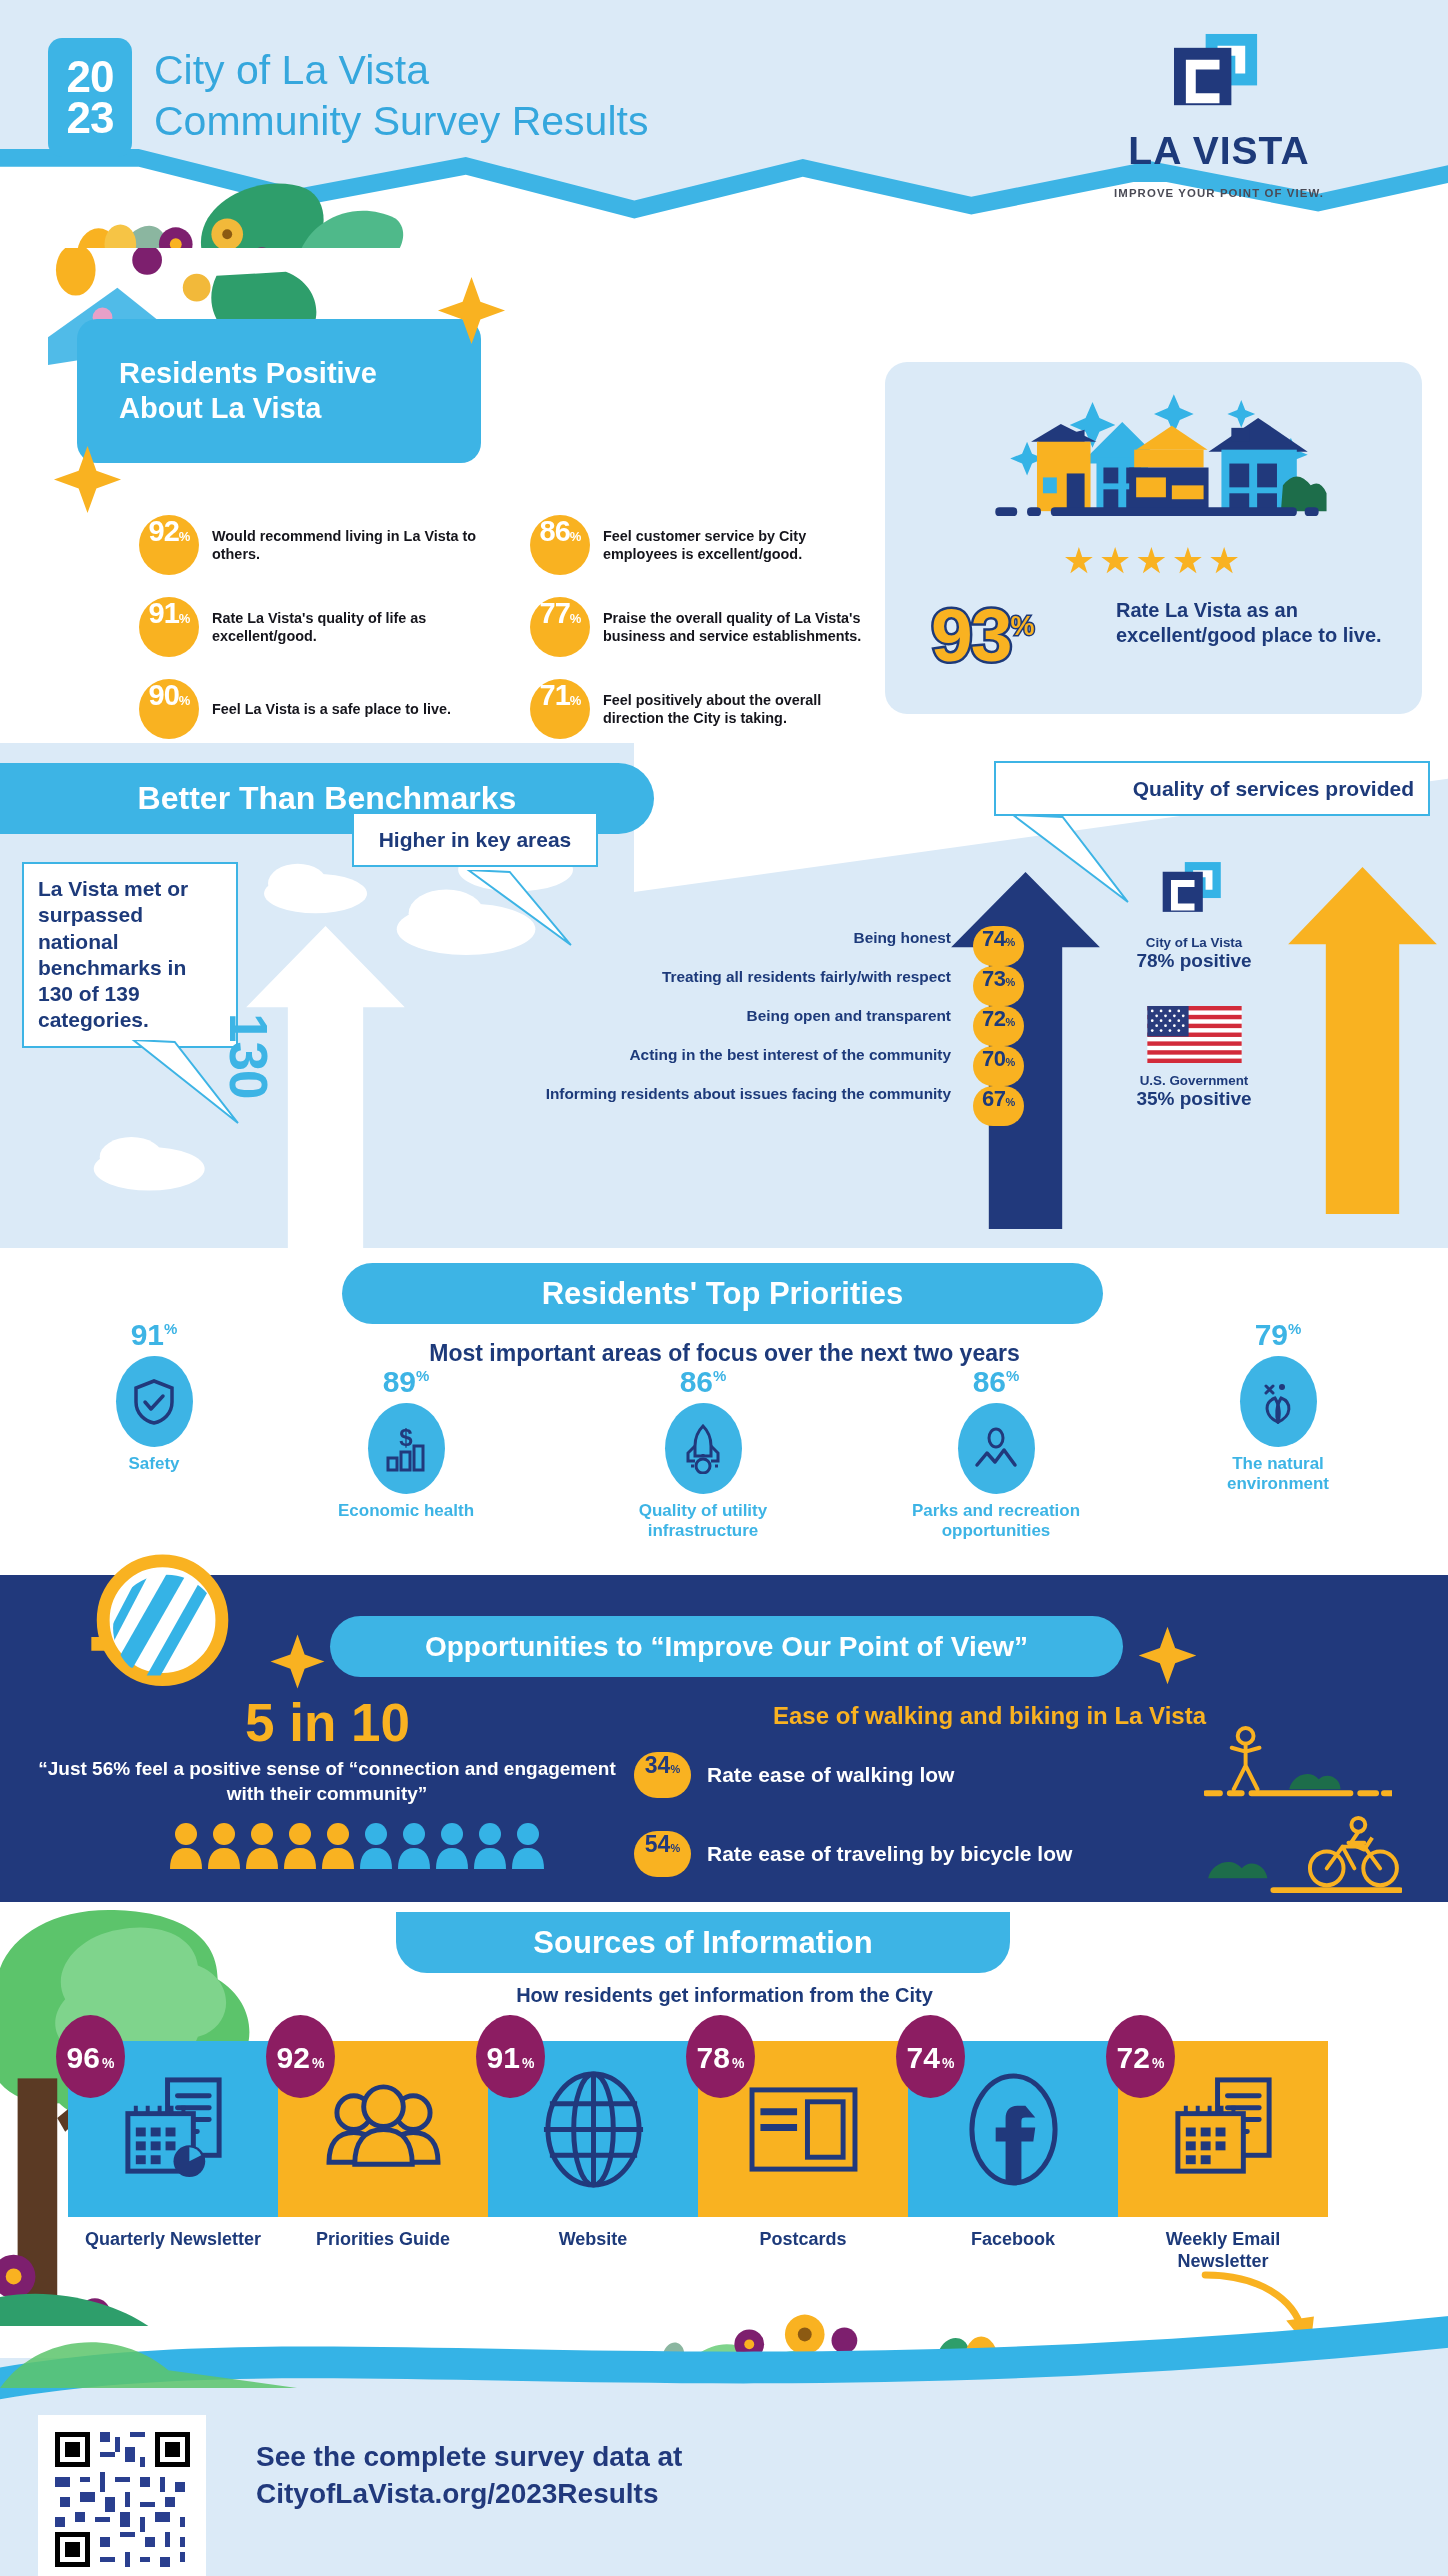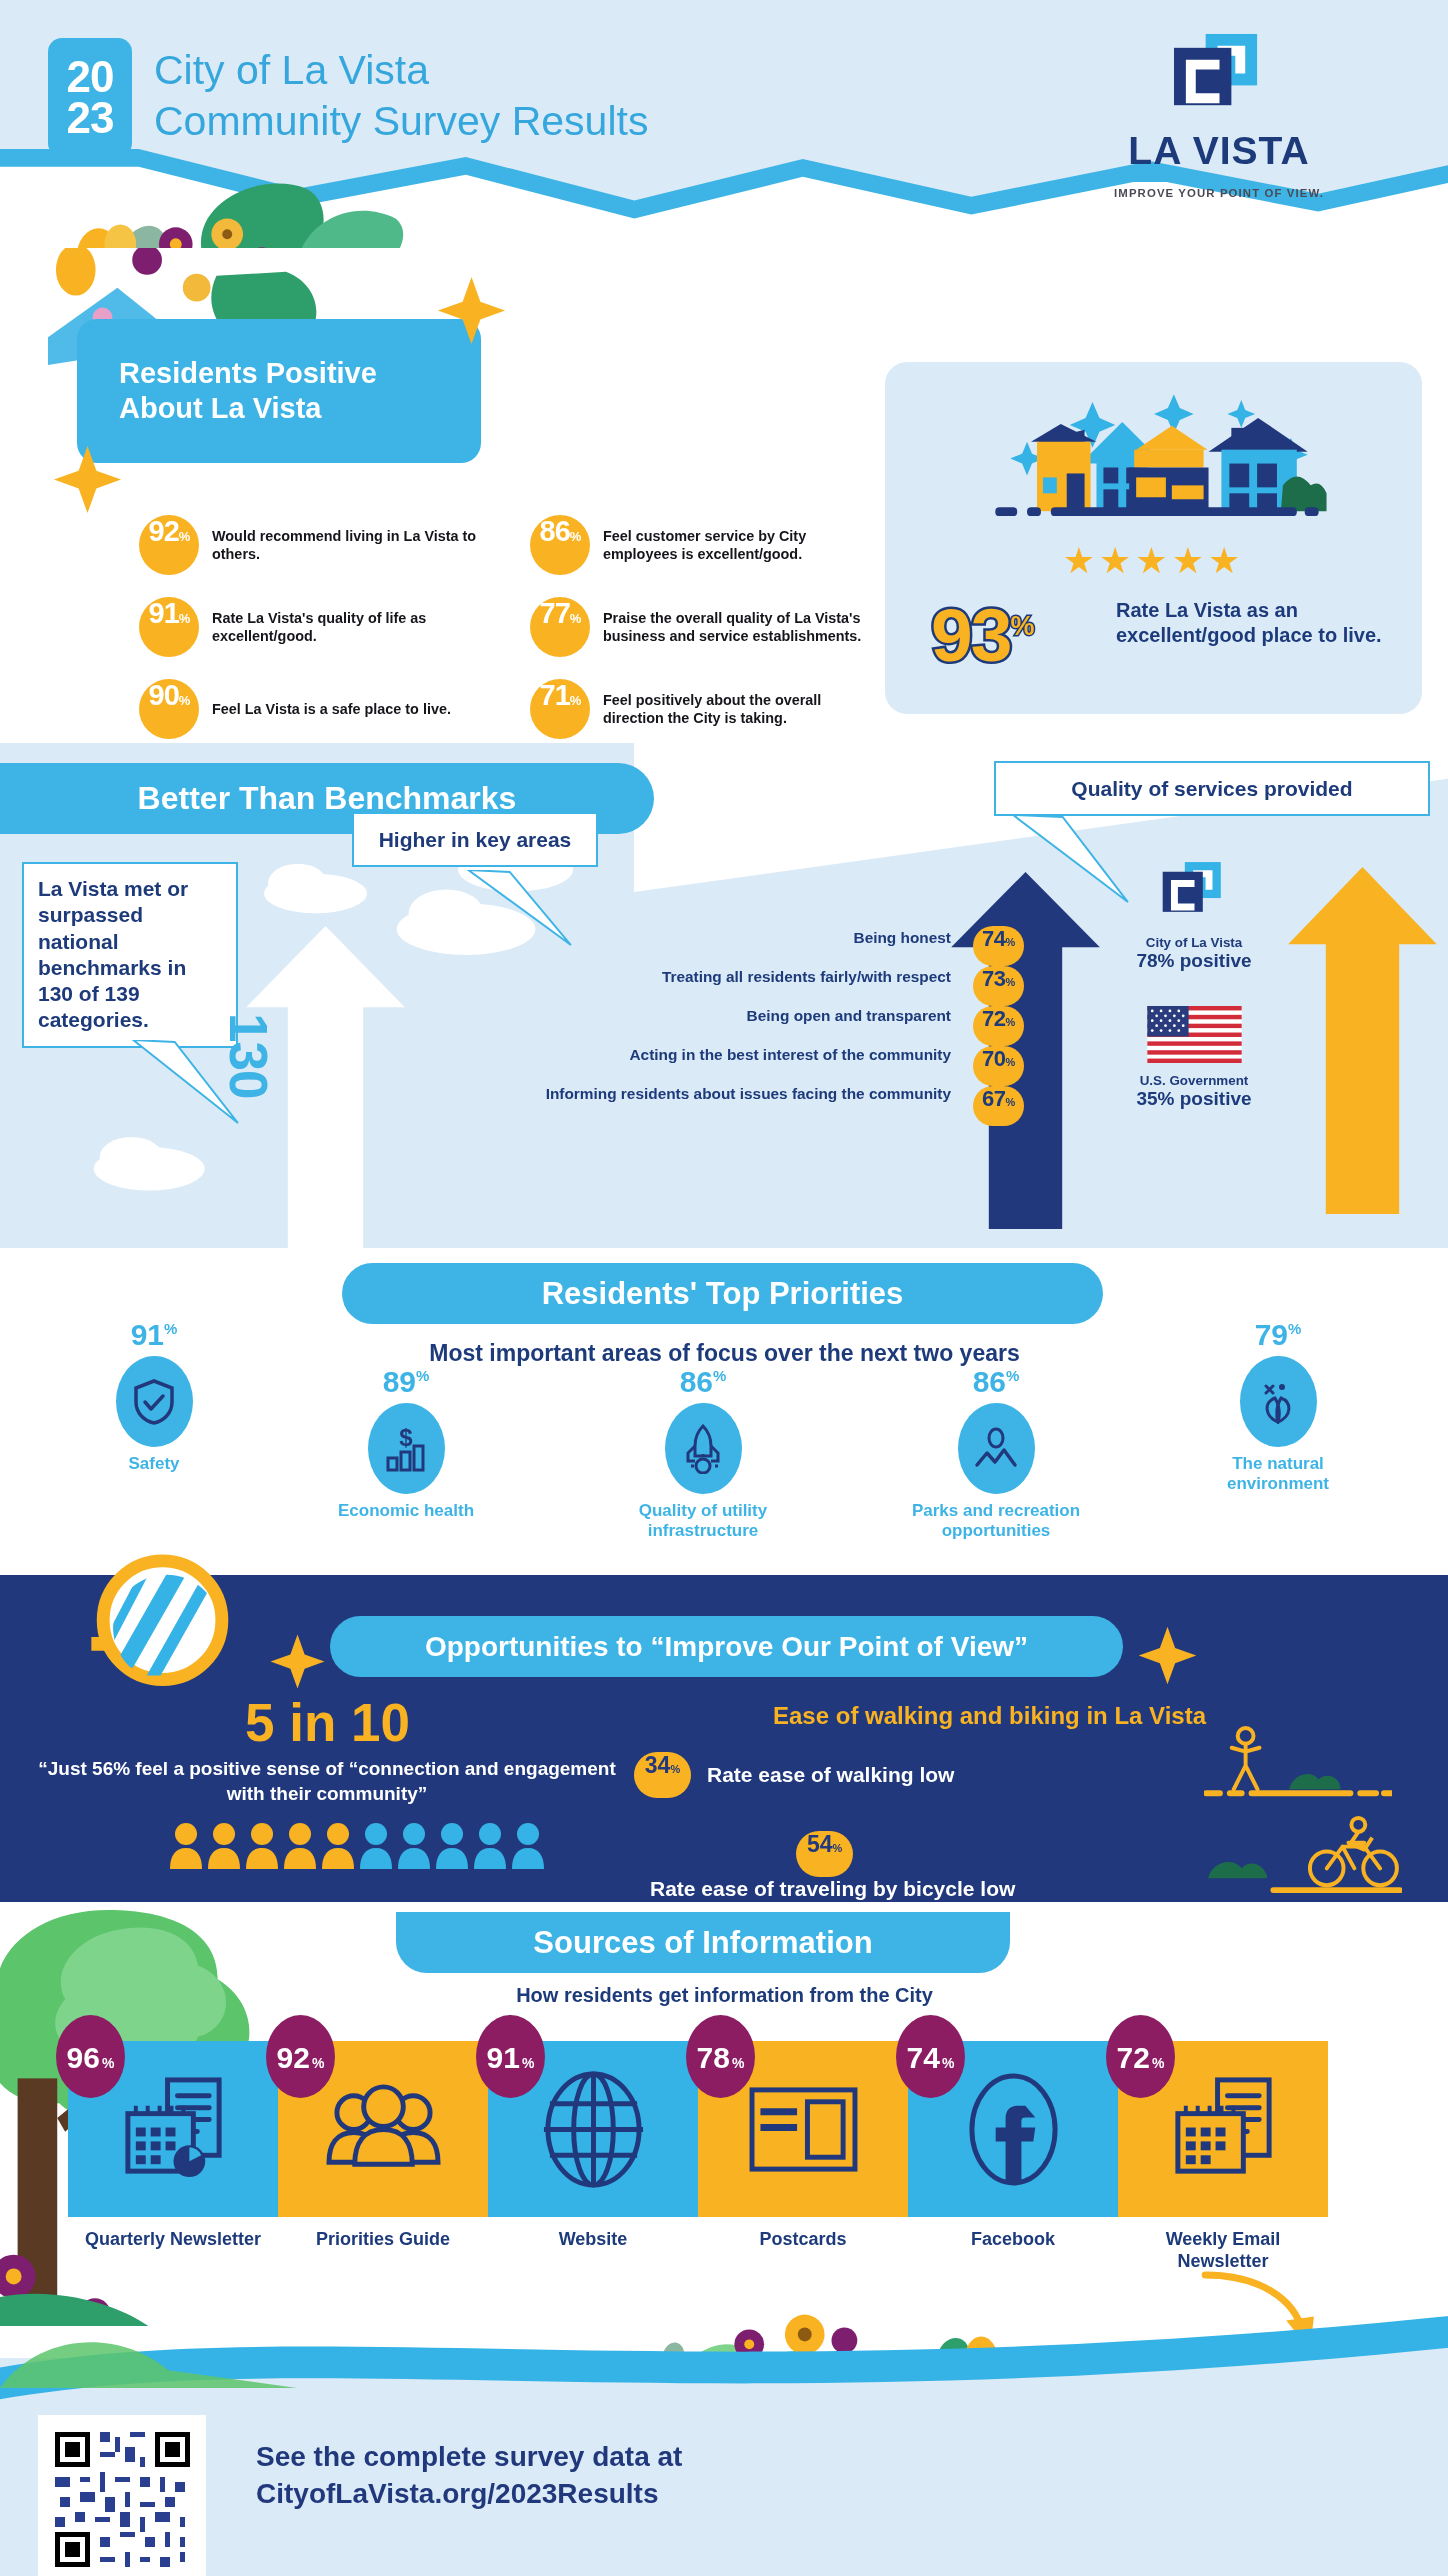--- a/index.html
+++ b/index.html
@@ -374,21 +374,21 @@
   </svg>
   <div class="num130">130</div>
 
   <div class="callout" style="left:352px; top:812px; width: 246px; text-align:center;">
     <span style="font-size:21px;">Higher in key areas</span>
   </div>
   <svg class="callout-tail" style="left:466px;top:870px;" width="119" height="79" viewBox="0 0 120 80">
     <path d="M2 0 L106 76 L44 2 Z" fill="#fff" stroke="#3db4e5" stroke-width="2"></path>
   </svg>
 
-  <div class="callout" style="left:994px; top:761px; width: 436px; text-align:center;">
+  <div class="callout" style="left:994px; top:761px; width: 436px; text-align:right;">
     <span style="font-size:21px;">Quality of services provided</span>
   </div>
   <svg class="callout-tail" style="left:1011px;top:815px;" width="129" height="91" viewBox="0 0 130 92">
     <path d="M2 0 L118 88 L52 2 Z" fill="#fff" stroke="#3db4e5" stroke-width="2"></path>
   </svg>
 
   <div class="bench-list">
     <div class="bench-item">Being honest</div>
     <div class="bench-item">Treating all residents fairly/with respect</div>
     <div class="bench-item">Being open and transparent</div>
@@ -613,21 +613,21 @@
       </div>
     <div class="ease-label">Rate ease of walking low</div>
   </div>
   <svg style="position:absolute;left:1204px;top:1726px;" width="188" height="85" viewBox="0 0 190 86">
     <circle cx="42" cy="10" r="8" fill="none" stroke="#f9b221" stroke-width="4"></circle>
     <path d="M42 18 v22 M42 26 l-14 -4 M42 26 l14 -4 M42 40 l-12 24 M42 40 l12 24" stroke="#f9b221" stroke-width="4" stroke-linecap="round" fill="none"></path>
     <path d="M86 64 c4 -16 22 -20 30 -10 c8 -8 22 -2 22 10 z" fill="#1d6d4a"></path>
     <path d="M2 68 h14 M26 68 h12 M48 68 h100 M158 68 h16 M182 68 h8" stroke="#f9b221" stroke-width="6" stroke-linecap="round"></path>
   </svg>
 
-  <div class="ease-row" style="left:634px; top:1831px;flex-direction:column;">
+  <div class="ease-row" style="left:634px; top:1831px;">
     <div class="ease-badge">
         <span>54</span>
         <sup>%</sup>
       </div>
     <div class="ease-label">Rate ease of traveling by bicycle low</div>
   </div>
   <svg style="position:absolute;left:1204px;top:1813px;" width="198" height="85" viewBox="0 0 200 86">
     <path d="M4 66 c4 -16 24 -22 34 -10 c8 -10 24 -4 26 10 z" fill="#1d6d4a"></path>
     <circle cx="124" cy="56" r="17" fill="none" stroke="#f9b221" stroke-width="4"></circle>
     <circle cx="178" cy="56" r="17" fill="none" stroke="#f9b221" stroke-width="4"></circle>

